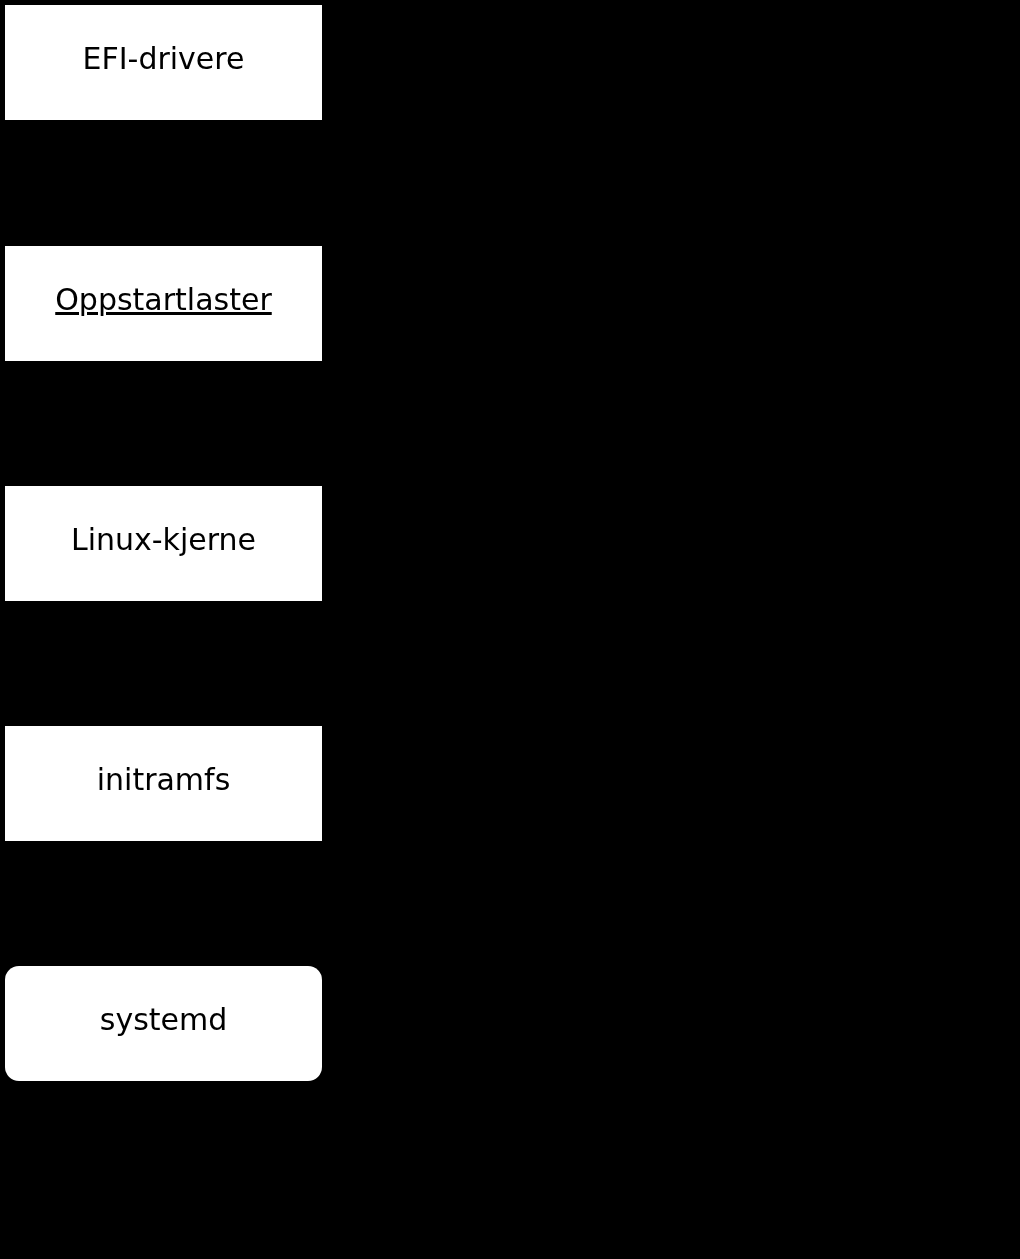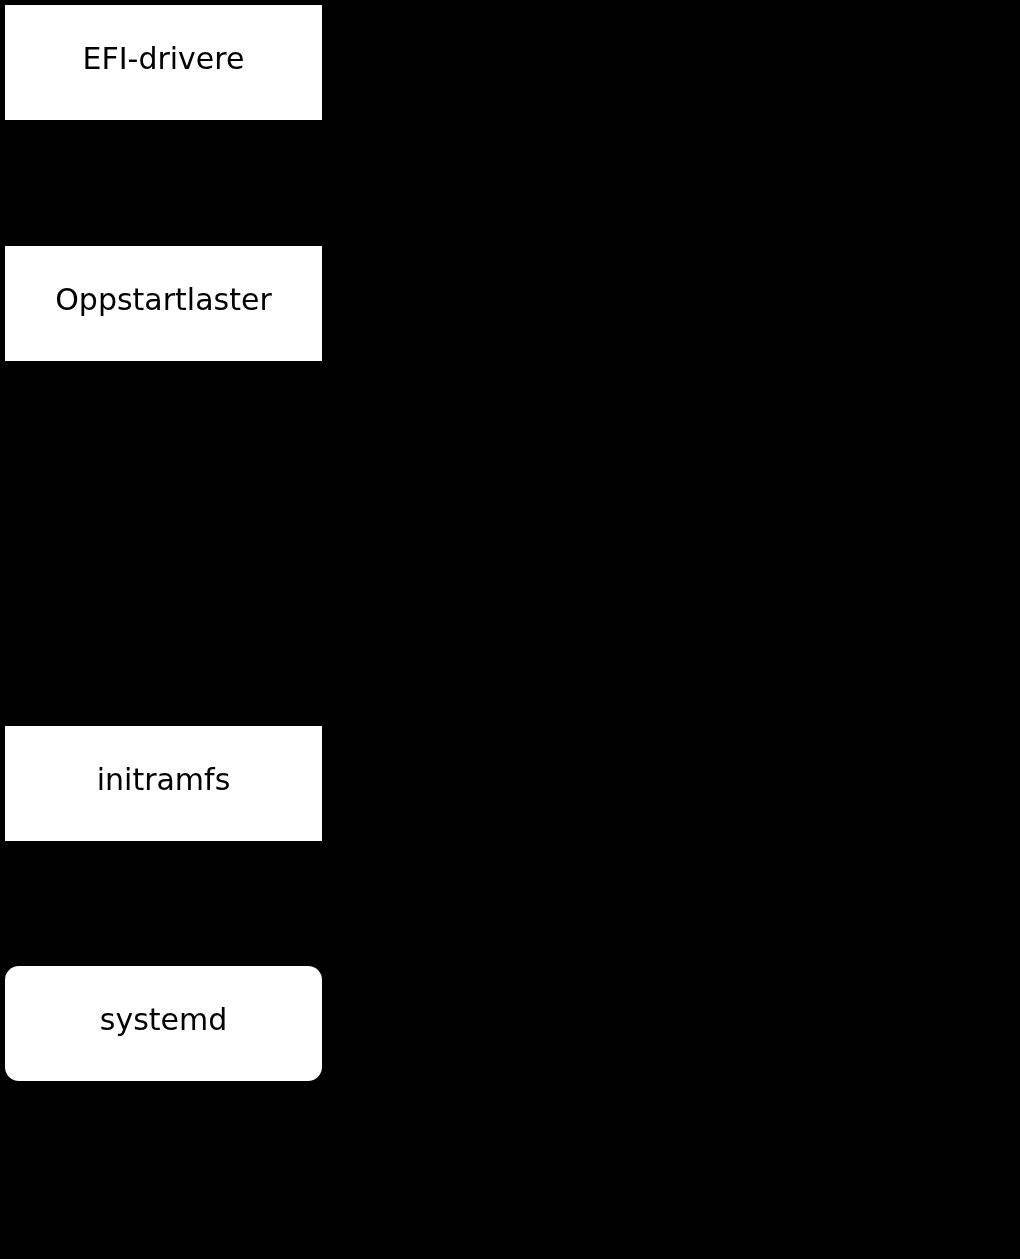--- a/index.html
+++ b/index.html
@@ -39,39 +39,42 @@
     font-size: 30px;
     font-weight: 400;
     line-height: 1;
     letter-spacing: 0px;
     text-align: center;
     white-space: nowrap;
     position: relative;
     top: -4px;
   }
   #box-0 { top: 5px; }
-  #box-1 { top: 246px; }
+  #box-1 { top: 246px; text-decoration: underline; }
   #box-2 { top: 486px; }
   #box-3 { top: 726px; justify-content: center; }
   #box-4 { top: 966px; border-radius: 14px; }
 </style>
 </head>
 <body>
 
 <div id="canvas">
   <div class="stage">
 
     <div class="node-box" id="box-0">
       <span class="node-label">EFI-drivere</span>
     </div>
 
     <div class="node-box" id="box-1">
       <span class="node-label">Oppstartlaster</span>
     </div>
 
+    <div class="node-box" id="box-2">
+      <span class="node-label">Linux-kjerne</span>
+    </div>
 
     <div class="node-box" id="box-3">
       <span class="node-label">initramfs</span>
     </div>
 
     <div class="node-box" id="box-4">
       <span class="node-label">systemd</span>
     </div>
 
   </div>

